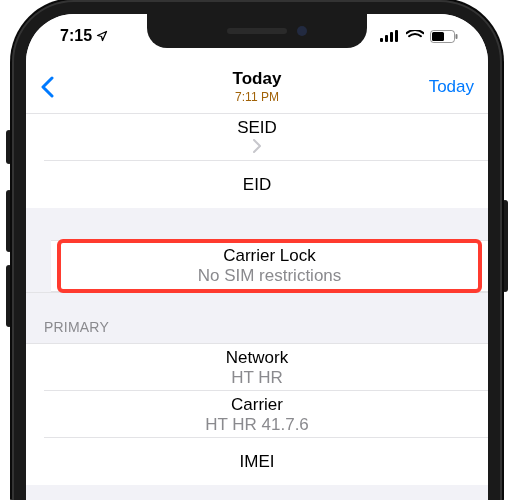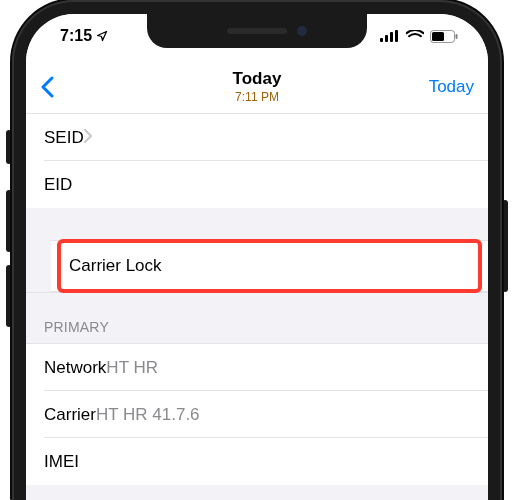--- a/index.html
+++ b/index.html
@@ -95,27 +95,28 @@
       text-align: center;
     }
     .nav-title { font-size: 17px; font-weight: 600; color: #000; line-height: 1.2; }
     .nav-sub { font-size: 12px; color: #a16207; }
     .nav-edit { font-size: 17px; color: #007aff; }
     .content { background: #f2f2f7; }
     .group-white { background: #fff; }
     .row {
       display: flex;
       align-items: center;
-      justify-content: flex-start;
+      justify-content: center;
       min-height: 47px;
       padding: 0 18px;
       background: #fff;
       font-size: 17px;
       color: #000;
       position: relative;
+      flex-direction: column;
     }
     .row .value { color: #8a8a8e; font-size: 17px; }
     .row .chev { color: #c7c7cc; }
     .sep {
       position: absolute;
       left: 18px; right: 0; bottom: 0;
       height: 1px; background: #e3e3e6;
     }
     .section-header {
       height: 52px;
@@ -228,20 +229,21 @@
             <span>EID</span>
           </div>
         </div>
 
         <div class="gap-small"></div>
 
         <div class="carrier-wrapper highlight-row">
           <div class="highlight-box"></div>
           <div class="row" style="min-height:50px">
             <span>Carrier Lock</span>
+            <span class="value">No SIM restrictions</span>
           </div>
         </div>
 
         <div class="section-header">
           <span>PRIMARY</span>
         </div>
 
         <div class="group-white">
           <div class="row">
             <span>Network</span>

